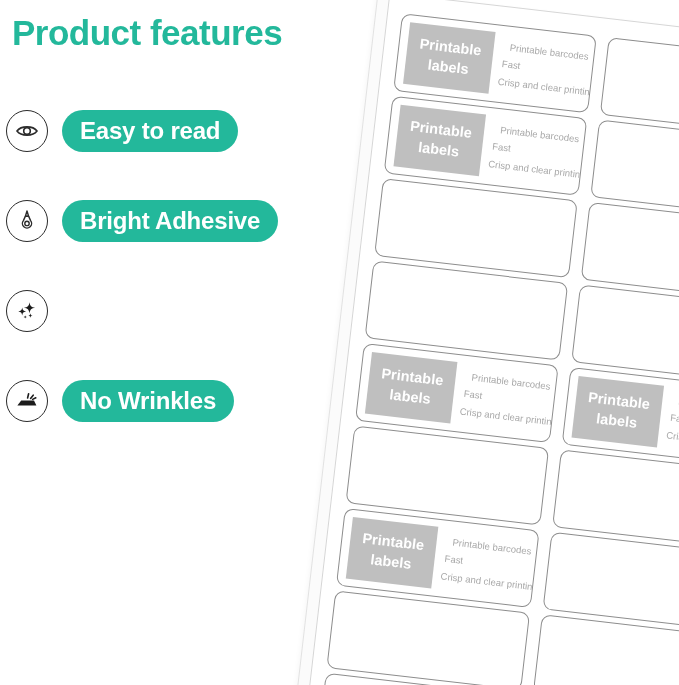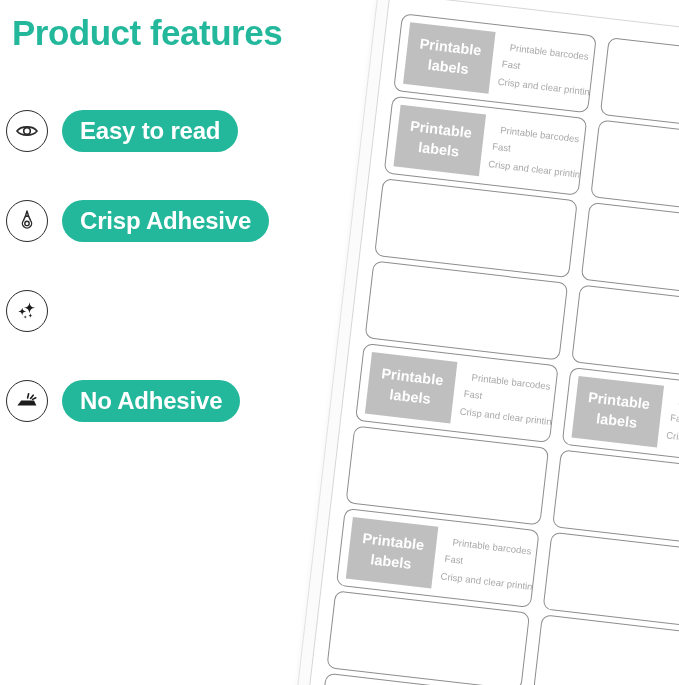--- a/index.html
+++ b/index.html
@@ -214,21 +214,21 @@
       </div>
 
       <div class="feature-row">
         <span class="feature-icon">
           <svg width="26" height="26" viewBox="0 0 26 26">
             <path d="M13 3 L11.4 8.2 L14.6 8.2 Z" fill="none" stroke="#2b2b2b" stroke-width="1.4" stroke-linejoin="round"></path>
             <path d="M11.3 8.4 L14.7 8.4 L16.6 12.6 A4.6 4.6 0 1 1 9.4 12.6 Z" fill="none" stroke="#2b2b2b" stroke-width="1.4" stroke-linejoin="round"></path>
             <circle cx="13" cy="15.4" r="2.2" fill="none" stroke="#2b2b2b" stroke-width="1.4"></circle>
           </svg>
         </span>
-        <span class="feature-pill">Crisp Adhesive</span>
+        <span class="feature-pill">Bright Adhesive</span>
       </div>
 
       <div class="feature-row">
         <span class="feature-icon">
           <svg width="26" height="26" viewBox="0 0 26 26">
             <path d="M15.5 4.2 C16.1 8.0, 17.3 9.2, 21.1 9.8 C17.3 10.4, 16.1 11.6, 15.5 15.4 C14.9 11.6, 13.7 10.4, 9.9 9.8 C13.7 9.2, 14.9 8.0, 15.5 4.2 Z" fill="#1c1c1c"></path>
             <path d="M8.2 9.6 C8.6 12.3, 9.4 13.1, 12.1 13.5 C9.4 13.9, 8.6 14.7, 8.2 17.4 C7.8 14.7, 7.0 13.9, 4.3 13.5 C7.0 13.1, 7.8 12.3, 8.2 9.6 Z" fill="#1c1c1c"></path>
             <path d="M16.4 15.2 C16.6 16.9, 17.1 17.4, 18.8 17.6 C17.1 17.8, 16.6 18.3, 16.4 20.0 C16.2 18.3, 15.7 17.8, 14.0 17.6 C15.7 17.4, 16.2 16.9, 16.4 15.2 Z" fill="#1c1c1c"></path>
             <path d="M11.2 17.2 C11.35 18.4, 11.7 18.75, 12.9 18.9 C11.7 19.05, 11.35 19.4, 11.2 20.6 C11.05 19.4, 10.7 19.05, 9.5 18.9 C10.7 18.75, 11.05 18.4, 11.2 17.2 Z" fill="#1c1c1c"></path>
           </svg>
@@ -238,21 +238,21 @@
 
       <div class="feature-row">
         <span class="feature-icon">
           <svg width="26" height="26" viewBox="0 0 26 26">
             <path d="M3.4 17.6 L7.2 12.4 L20.0 12.4 L22.4 17.6 Z" fill="#1c1c1c"></path>
             <path d="M13.6 10.0 L14.6 5.8" stroke="#1c1c1c" stroke-width="1.6" stroke-linecap="round" fill="none"></path>
             <path d="M16.6 10.4 L19.2 7.2" stroke="#1c1c1c" stroke-width="1.6" stroke-linecap="round" fill="none"></path>
             <path d="M18.6 11.4 L21.8 9.8" stroke="#1c1c1c" stroke-width="1.6" stroke-linecap="round" fill="none"></path>
           </svg>
         </span>
-        <span class="feature-pill">No Adhesive</span>
+        <span class="feature-pill">No Wrinkles</span>
       </div>
 
     </div>
   </div>
 
   <div id="sheet-stage">
 
     <div id="sheet-back" class="sheet"></div>
 
     <div id="sheet-front" class="sheet">

